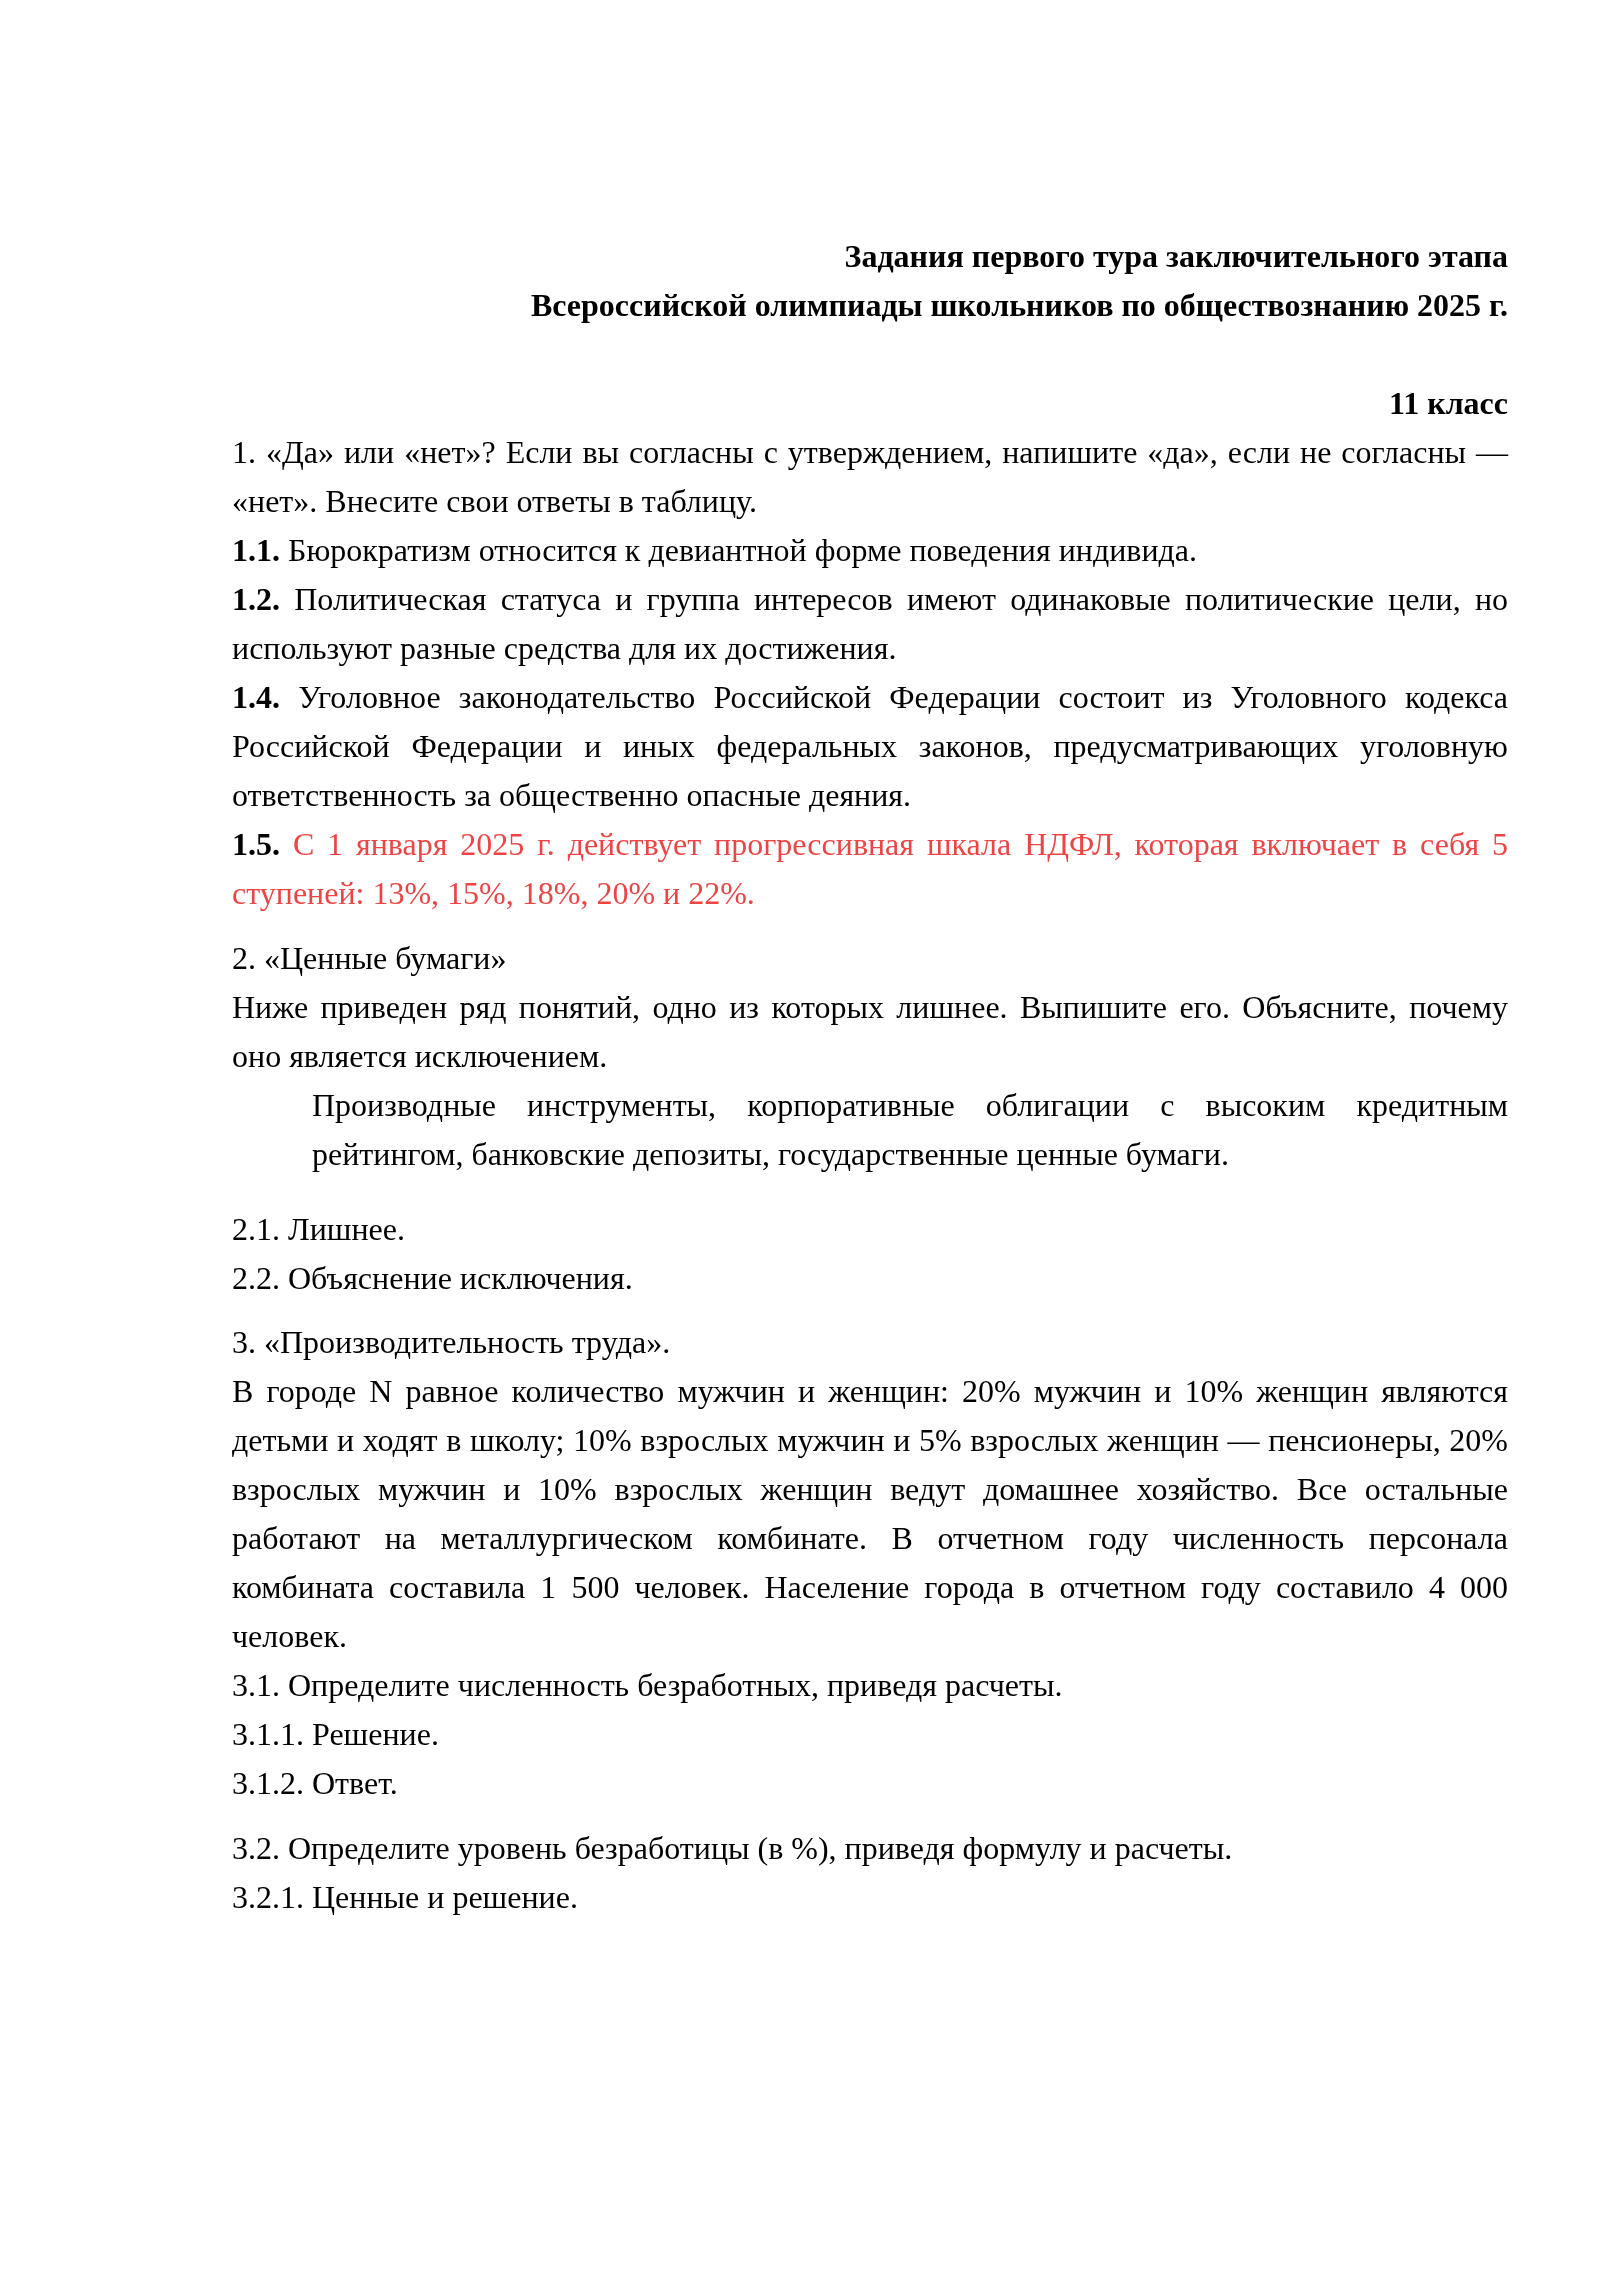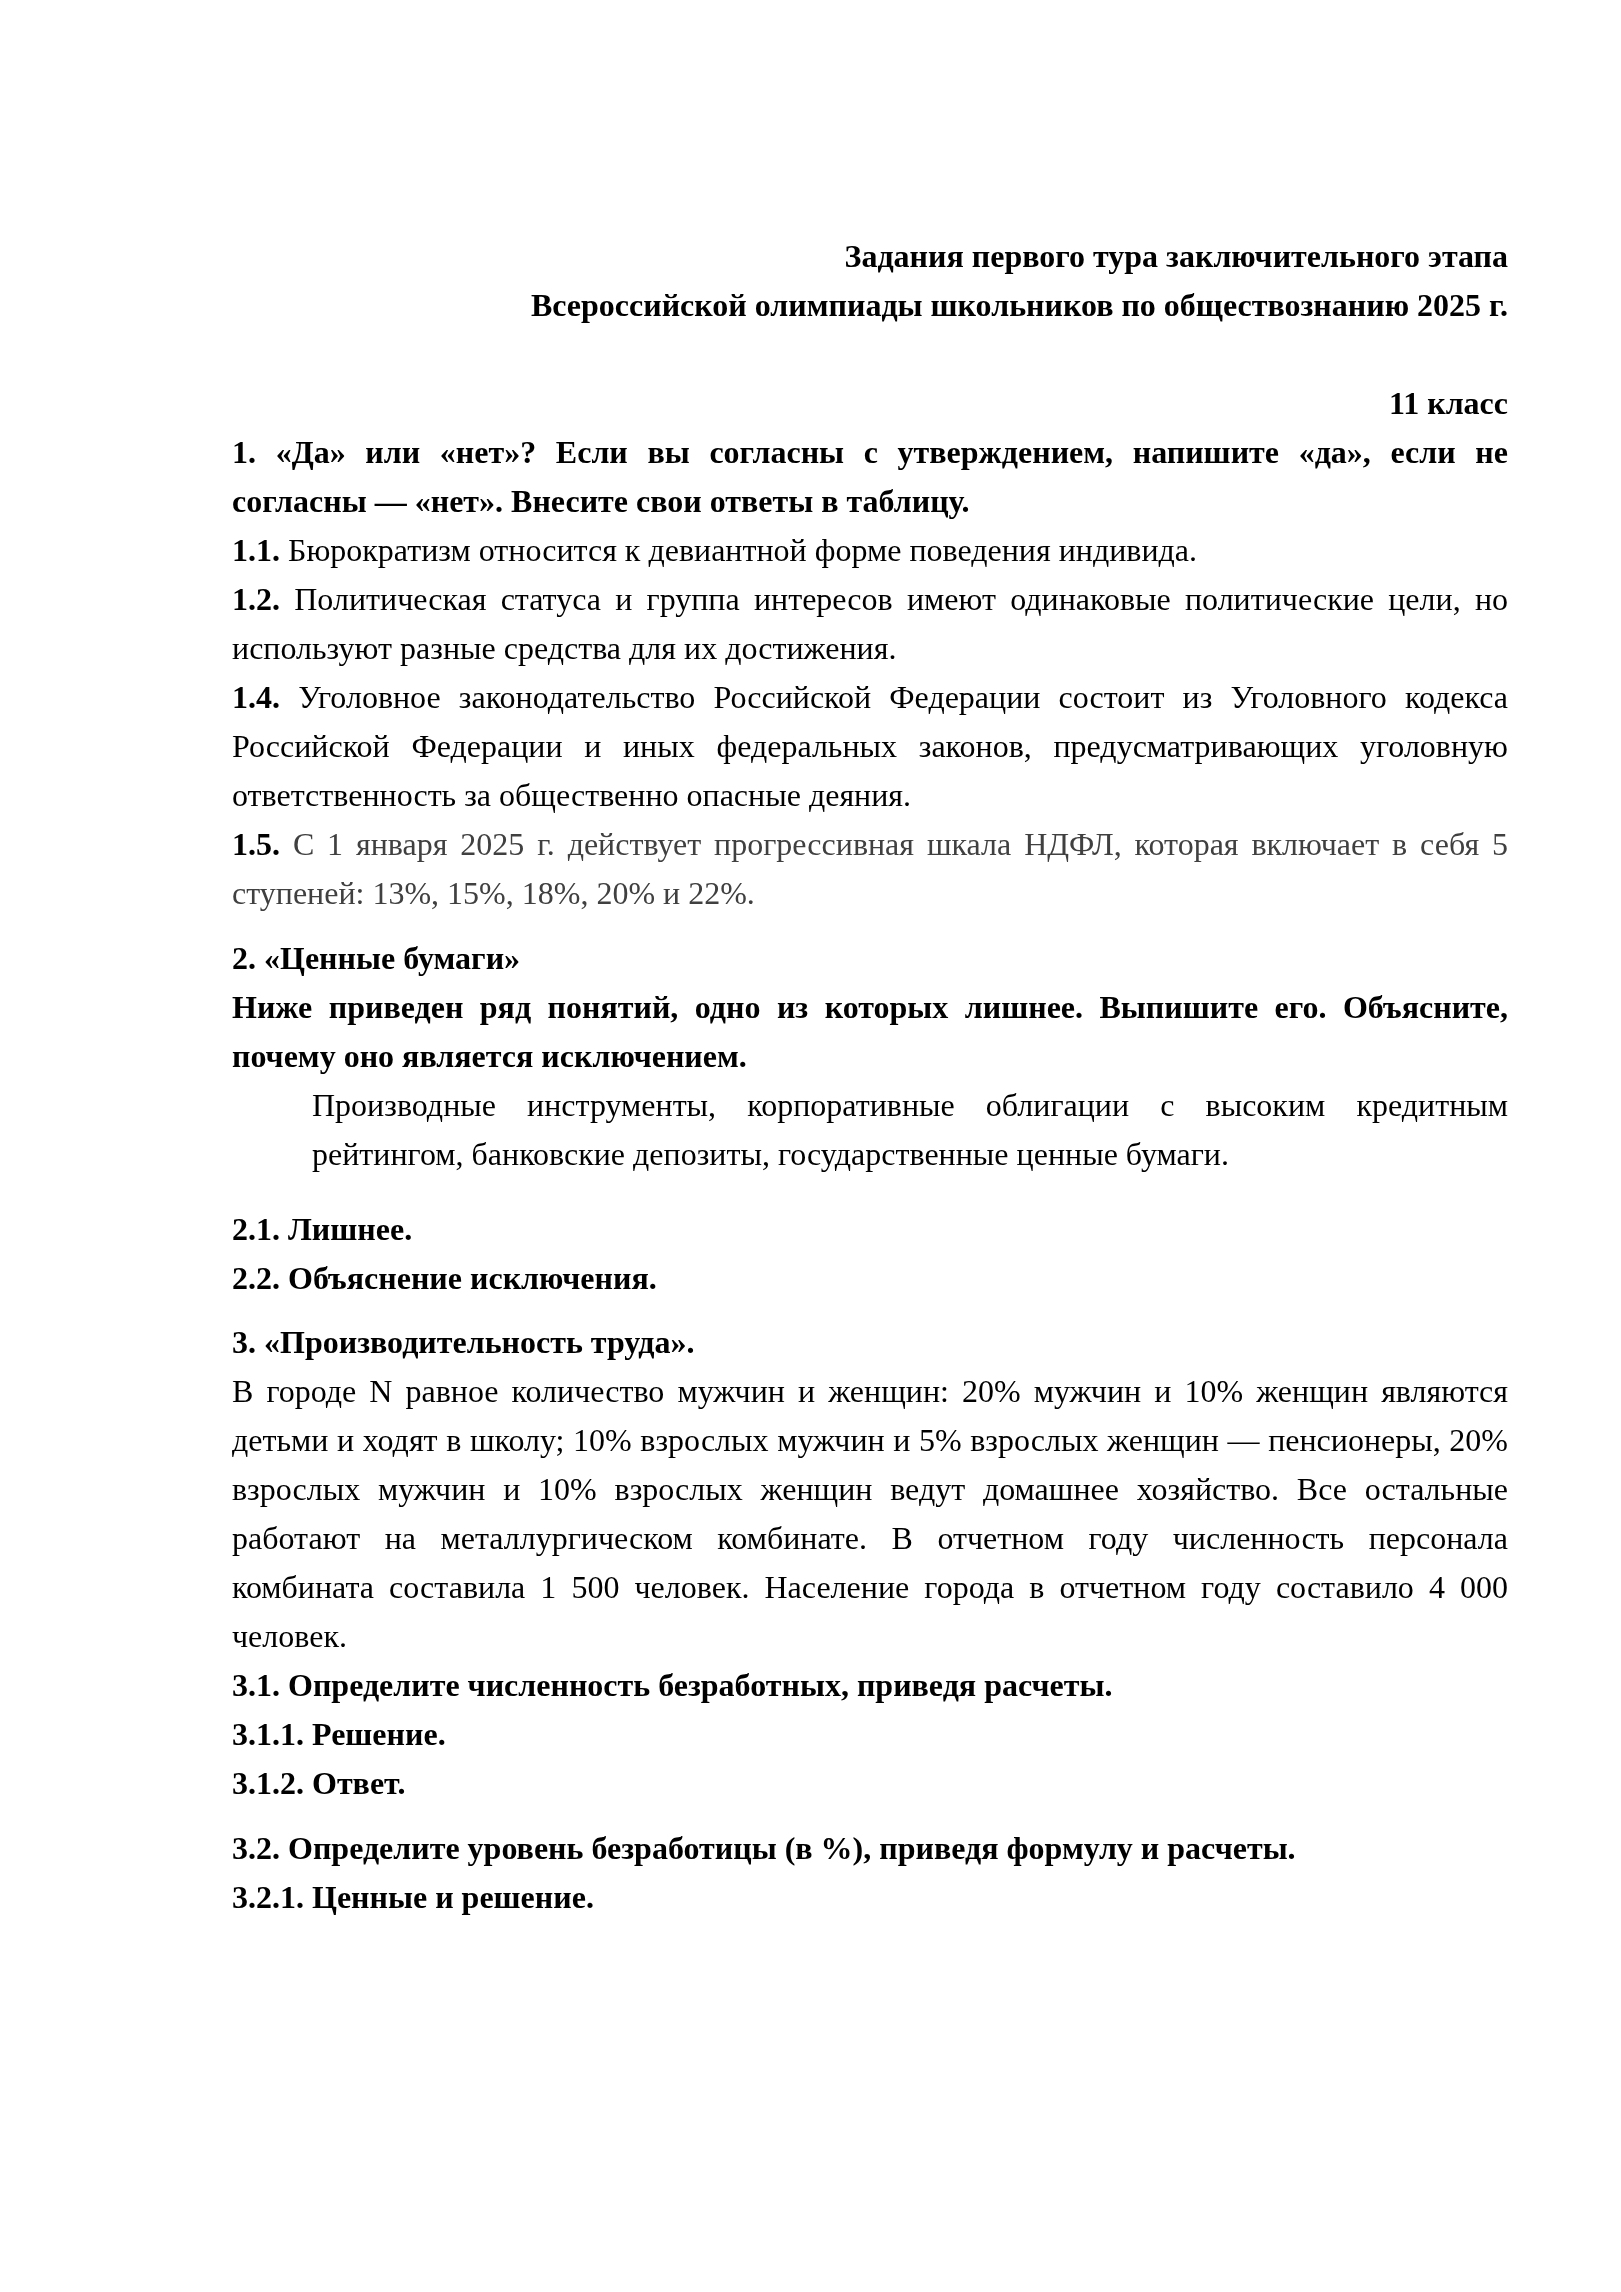--- a/index.html
+++ b/index.html
@@ -30,23 +30,23 @@
   }
   .grade {
     text-align: right;
     font-weight: bold;
     margin: 49px 0 0 0;
   }
   p {
     margin: 0;
     text-align: justify;
   }
-  .bold { font-weight: bold; }
+  .bold { font-weight: normal; }
   .lead { font-weight: bold; }
-  .grey { color: #404040; }
+  .grey { color: #ef4444; }
   .sec-gap { margin-top: 15.7px; }
   .indent-block {
     padding-left: 80px;
     text-align: justify;
   }
   .gap-small { margin-top: 26px; }
 </style>
 </head>
 <body>
 

